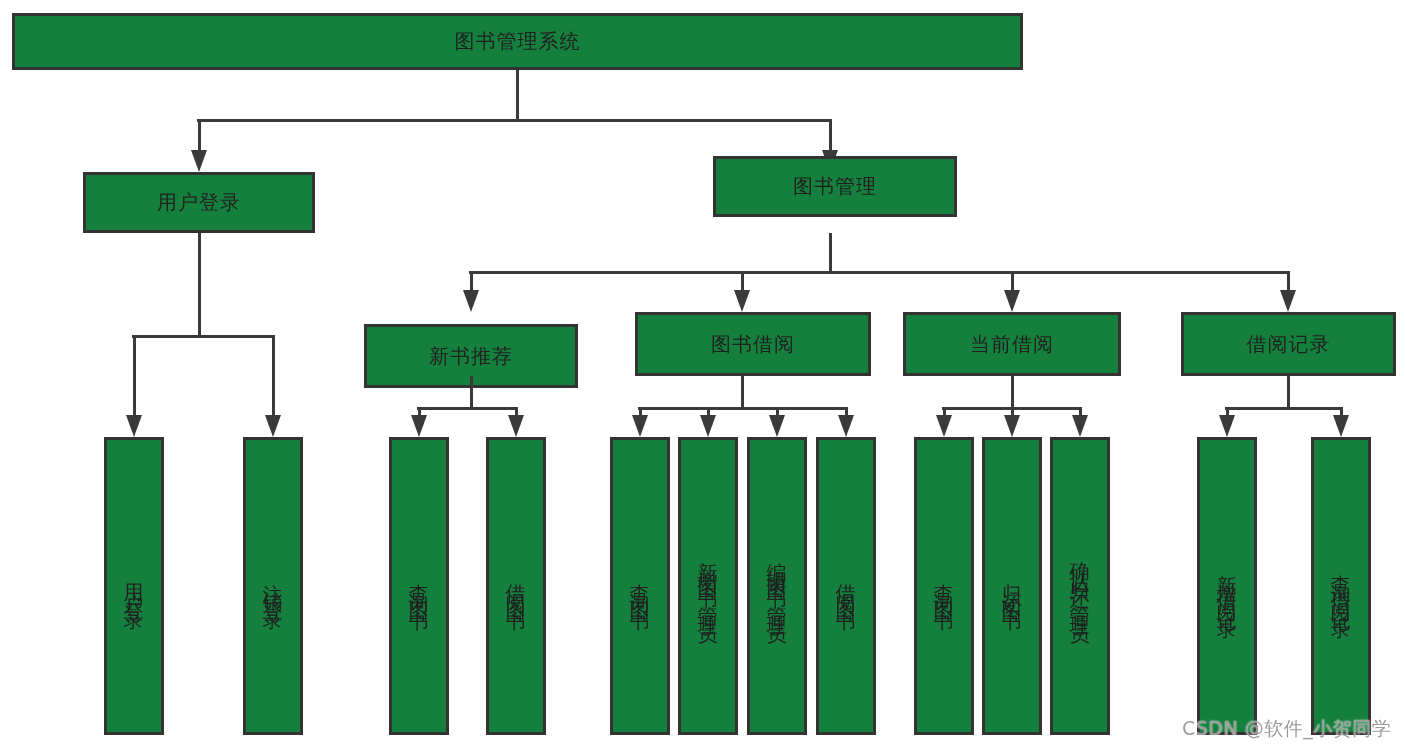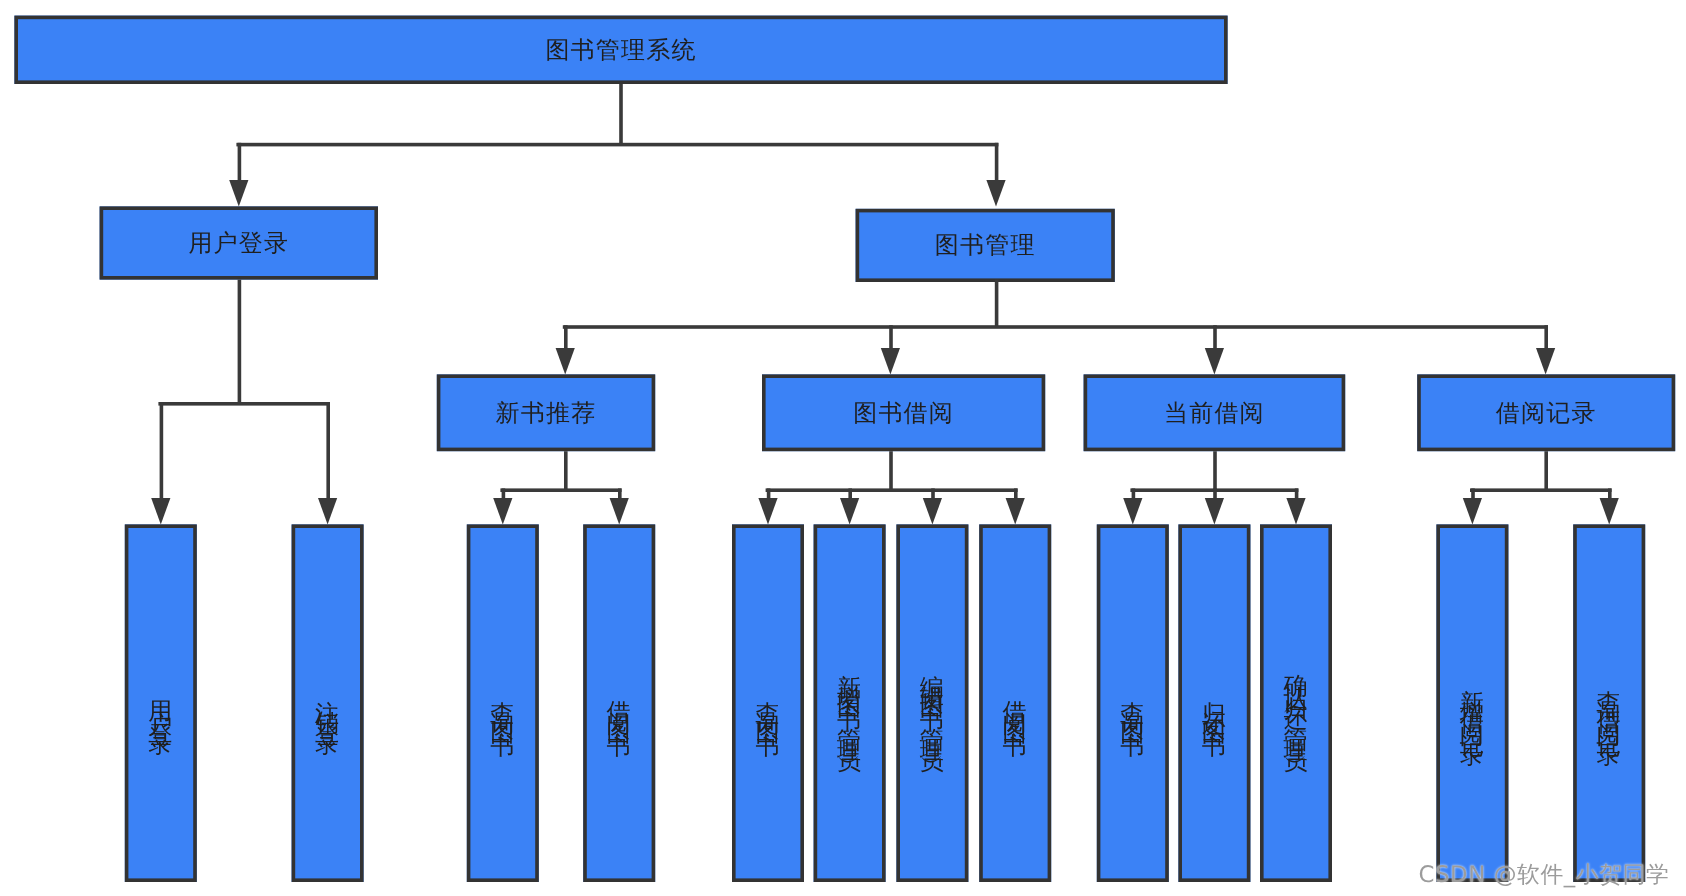--- a/index.html
+++ b/index.html
@@ -1,21 +1,21 @@
 <!DOCTYPE html>
 <html><head>
 <meta charset="utf-8">
 <style>
   html,body{margin:0;padding:0;background:#ffffff;}
   .canvas{
     position:relative;width:1405px;height:747px;background:#ffffff;overflow:hidden;
     font-family:"DejaVu Sans","Liberation Sans",sans-serif;
   }
   .box{
-    position:absolute;background:#3b82f6;border:3px solid #333333;box-sizing:border-box;
+    position:absolute;background:#15803d;border:3px solid #333333;box-sizing:border-box;
     display:flex;align-items:center;justify-content:center;
   }
   .box .lbl{font-size:20px;color:#1f1f1f;letter-spacing:1px;white-space:nowrap;}
   .leaf .lbl{
     writing-mode:vertical-rl;text-orientation:mixed;
     font-size:20px;letter-spacing:9px;line-height:1;white-space:normal;
   }
   .vline{position:absolute;width:3px;background:#3a3a3a;}
   .hline{position:absolute;height:3px;background:#3a3a3a;}
   .arrow{
@@ -40,21 +40,21 @@
   <div class="vline" style="left:516px;top:70px;height:51px"></div>
   <div class="hline" style="left:197px;top:119px;width:635px"></div>
   <div class="vline" style="left:198px;top:119px;height:33px"></div>
   <div class="vline" style="left:829px;top:119px;height:33px"></div>
   <div class="arrow" style="left:191px;top:150px"></div>
   <div class="arrow" style="left:822px;top:150px"></div>
 
   <div class="box" style="left:83px;top:172px;width:232px;height:61px">
     <span class="lbl">用户登录</span>
   </div>
-  <div class="box" style="left:713px;top:174px;width:216px;height:61px">
+  <div class="box" style="left:713px;top:156px;width:244px;height:61px">
     <span class="lbl">图书管理</span>
   </div>
 
   <div class="vline" style="left:198px;top:233px;height:104px"></div>
   <div class="hline" style="left:132px;top:335px;width:143px"></div>
   <div class="vline" style="left:133px;top:335px;height:82px"></div>
   <div class="vline" style="left:272px;top:335px;height:82px"></div>
   <div class="arrow" style="left:126px;top:415px"></div>
   <div class="arrow" style="left:265px;top:415px"></div>
 
@@ -62,21 +62,21 @@
   <div class="hline" style="left:469px;top:271px;width:821px"></div>
   <div class="vline" style="left:470px;top:271px;height:23px"></div>
   <div class="vline" style="left:741px;top:271px;height:23px"></div>
   <div class="vline" style="left:1011px;top:271px;height:23px"></div>
   <div class="vline" style="left:1287px;top:271px;height:23px"></div>
   <div class="arrow" style="left:463px;top:290px"></div>
   <div class="arrow" style="left:734px;top:290px"></div>
   <div class="arrow" style="left:1004px;top:290px"></div>
   <div class="arrow" style="left:1280px;top:290px"></div>
 
-  <div class="box" style="left:364px;top:312px;width:182px;height:64px">
+  <div class="box" style="left:364px;top:324px;width:214px;height:64px">
     <span class="lbl">新书推荐</span>
   </div>
   <div class="box" style="left:635px;top:312px;width:236px;height:64px">
     <span class="lbl">图书借阅</span>
   </div>
   <div class="box" style="left:1181px;top:312px;width:215px;height:64px">
     <span class="lbl">借阅记录</span>
   </div>
   <div class="box" style="left:903px;top:312px;width:218px;height:64px">
     <span class="lbl">当前借阅</span>

